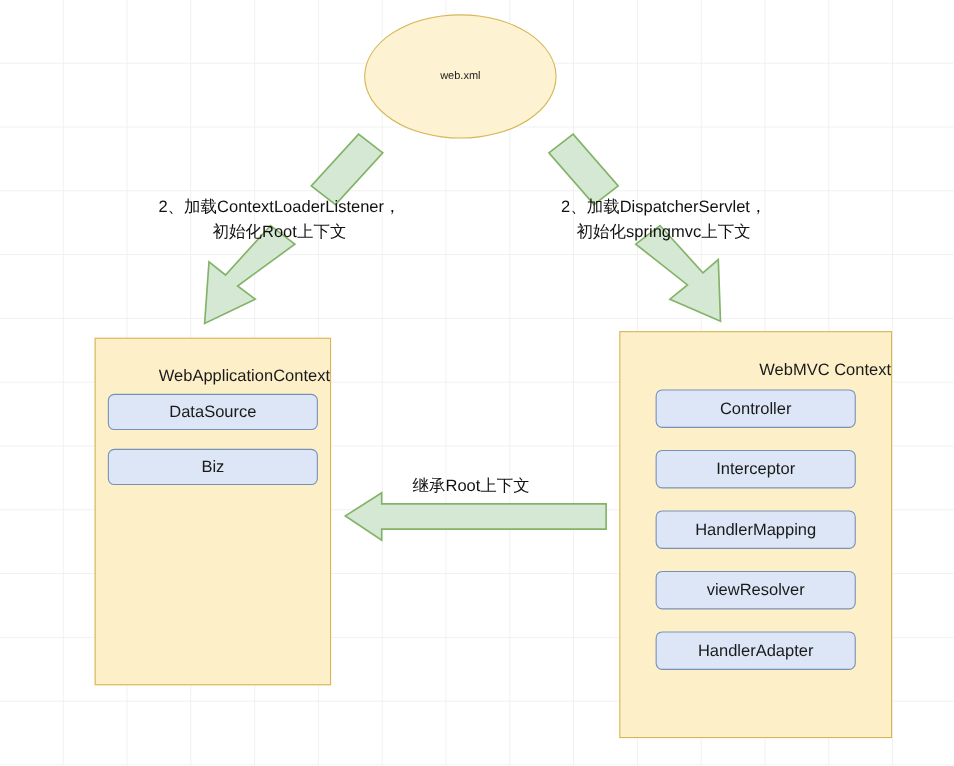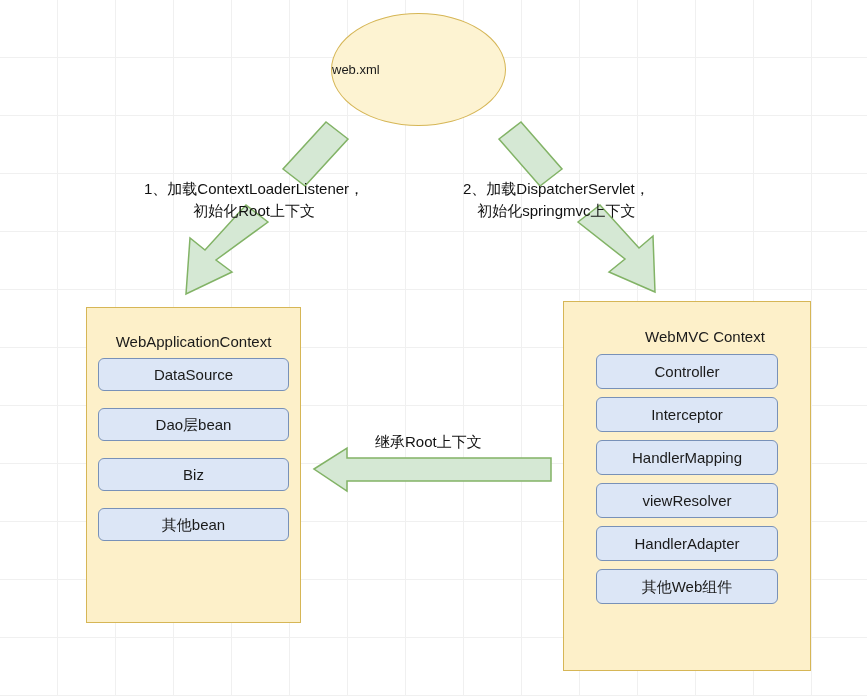--- a/index.html
+++ b/index.html
@@ -49,21 +49,21 @@
   #mvc-context-box {
     left: 563px;
     top: 301px;
     width: 248px;
     height: 370px;
   }
   .container-title {
     position: absolute;
     left: 0;
     right: 0;
-    text-align: center;
+    text-align: right;
     font-size: 15px;
     color: #1a1a1a;
     white-space: nowrap;
   }
   #root-context-box .container-title { top: 25px; }
   #mvc-context-box .container-title { top: 26px; padding-left: 36px; }
 
   .bean-list {
     position: absolute;
     left: 0;
@@ -86,58 +86,59 @@
     font-size: 15px;
     color: #1a1a1a;
     margin-bottom: 17px;
     box-sizing: border-box;
     white-space: nowrap;
     overflow: hidden;
   }
   #mvc-context-box .bean-box {
     height: 35px;
     line-height: 33px;
-    margin-bottom: 8px;
+    margin-bottom: 20px;
   }
 
   
   #web-xml-ellipse {
     position: absolute;
     left: 331px;
     top: 13px;
     width: 175px;
     height: 113px;
     background: #fdf3d2;
     border: 1px solid #d6b656;
     border-radius: 50%;
     box-sizing: border-box;
     display: flex;
     align-items: center;
-    justify-content: flex-start;
-    font-size: 13px;
+    justify-content: center;
+    font-size: 10px;
     color: #1a1a1a;
   }
 
   
   .arrow-label {
     position: absolute;
     font-size: 15px;
     color: #111111;
     line-height: 22px;
     white-space: nowrap;
   }
   #label-load-listener {
     left: 144px;
     top: 178px;
     text-align: center;
   }
   #label-load-dispatcher {
     left: 463px;
     top: 178px;
     text-align: center;
+    padding-left: 47px;
   }
   #label-inherit-root {
     left: 375px;
     top: 431px;
   }
   .label-line-2 { display: block; }
 </style>
 </head>
 <body>
 
@@ -154,48 +155,45 @@
     <polygon points="578,222 600,205 639,248 653,236 655,292 609,272 625,259" fill="#d5e8d4" stroke="#82b366" stroke-width="1.5"></polygon>
 
     <polygon points="314,469 347,448 347,458 551,458 551,481 347,481 347,491" fill="#d5e8d4" stroke="#82b366" stroke-width="1.5"></polygon>
   </svg>
 
   <div id="web-xml-ellipse">
     <span>web.xml</span>
   </div>
 
   <div class="arrow-label" id="label-load-listener">
-    <span>1、加载ContextLoaderListener，</span>
+    <span>2、加载ContextLoaderListener，</span>
     <span class="label-line-2">初始化Root上下文</span>
   </div>
 
   <div class="arrow-label" id="label-load-dispatcher">
     <span>2、加载DispatcherServlet，</span>
     <span class="label-line-2">初始化springmvc上下文</span>
   </div>
 
   <div class="arrow-label" id="label-inherit-root">
     <span>继承Root上下文</span>
   </div>
 
   <div class="container-box" id="root-context-box">
     <div class="container-title">WebApplicationContext</div>
     <div class="bean-list">
       <div class="bean-box">DataSource</div>
-      <div class="bean-box">Dao层bean</div>
       <div class="bean-box">Biz</div>
-      <div class="bean-box">其他bean</div>
     </div>
   </div>
 
   <div class="container-box" id="mvc-context-box">
     <div class="container-title">WebMVC Context</div>
     <div class="bean-list">
       <div class="bean-box">Controller</div>
       <div class="bean-box">Interceptor</div>
       <div class="bean-box">HandlerMapping</div>
       <div class="bean-box">viewResolver</div>
       <div class="bean-box">HandlerAdapter</div>
-      <div class="bean-box">其他Web组件</div>
     </div>
   </div>
 
 </div>
 
 </body></html>

